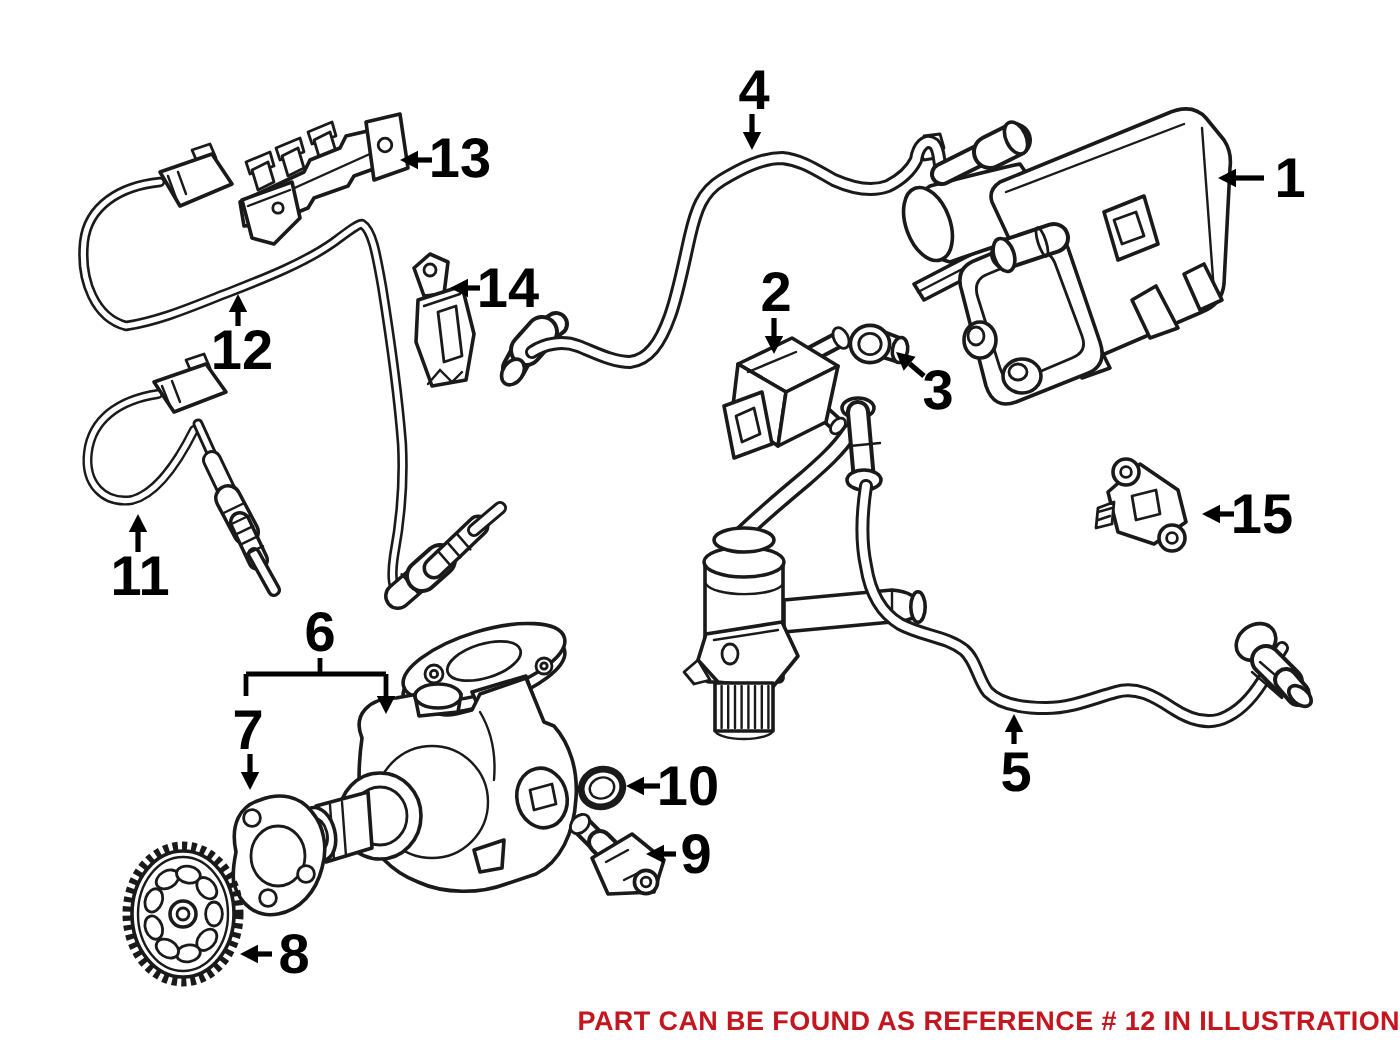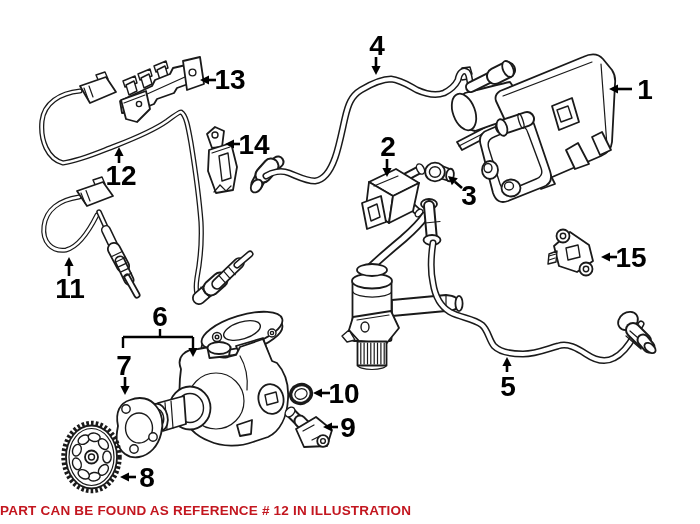--- a/index.html
+++ b/index.html
@@ -8,21 +8,21 @@
   .stage svg{position:absolute;left:0;top:0;}
   
   .p  {fill:#fff;stroke:#1a1a1a;stroke-width:1.8;stroke-linejoin:round;}
   .p2 {fill:#fff;stroke:#1a1a1a;stroke-width:1.4;stroke-linejoin:round;}
   .pn {fill:none;stroke:#1a1a1a;stroke-width:1.4;stroke-linejoin:round;}
   .ln {fill:none;stroke:#1a1a1a;stroke-width:1.2;stroke-linecap:round;}
   .bk {fill:none;stroke:#1a1a1a;stroke-linecap:round;stroke-linejoin:round;}
   .wh {fill:none;stroke:#ffffff;stroke-linecap:round;stroke-linejoin:round;}
   .callout-num{font-family:"Liberation Sans",sans-serif;font-weight:bold;font-size:28px;
                text-anchor:middle;dominant-baseline:central;}
-  .caption{position:absolute;left:0;top:503px;width:700px;text-align:left;
+  .caption{position:absolute;left:0;top:503px;width:700px;text-align:right;
            font-family:"Liberation Sans",sans-serif;font-weight:bold;letter-spacing:0.2px;}
 </style>
 </head>
 <body>
 
 <div class="stage" style="background: rgb(255, 255, 255);">
 <svg width="700" height="524" viewBox="0 0 700 524">
 
   <g>
     <path class="bk" stroke-width="5.2" d="M80,91 C60,93 44,103 42,121 C40,141 48,159 63,163 C82,160 99,152 115,146 C133,139 153,131 167,121 C175,115 179,112 181,112 C186,115 188,126 191,143 C195,168 199,196 201,222 C202,242 200,262 197,278 C196,285 196,290 197,293"></path>

